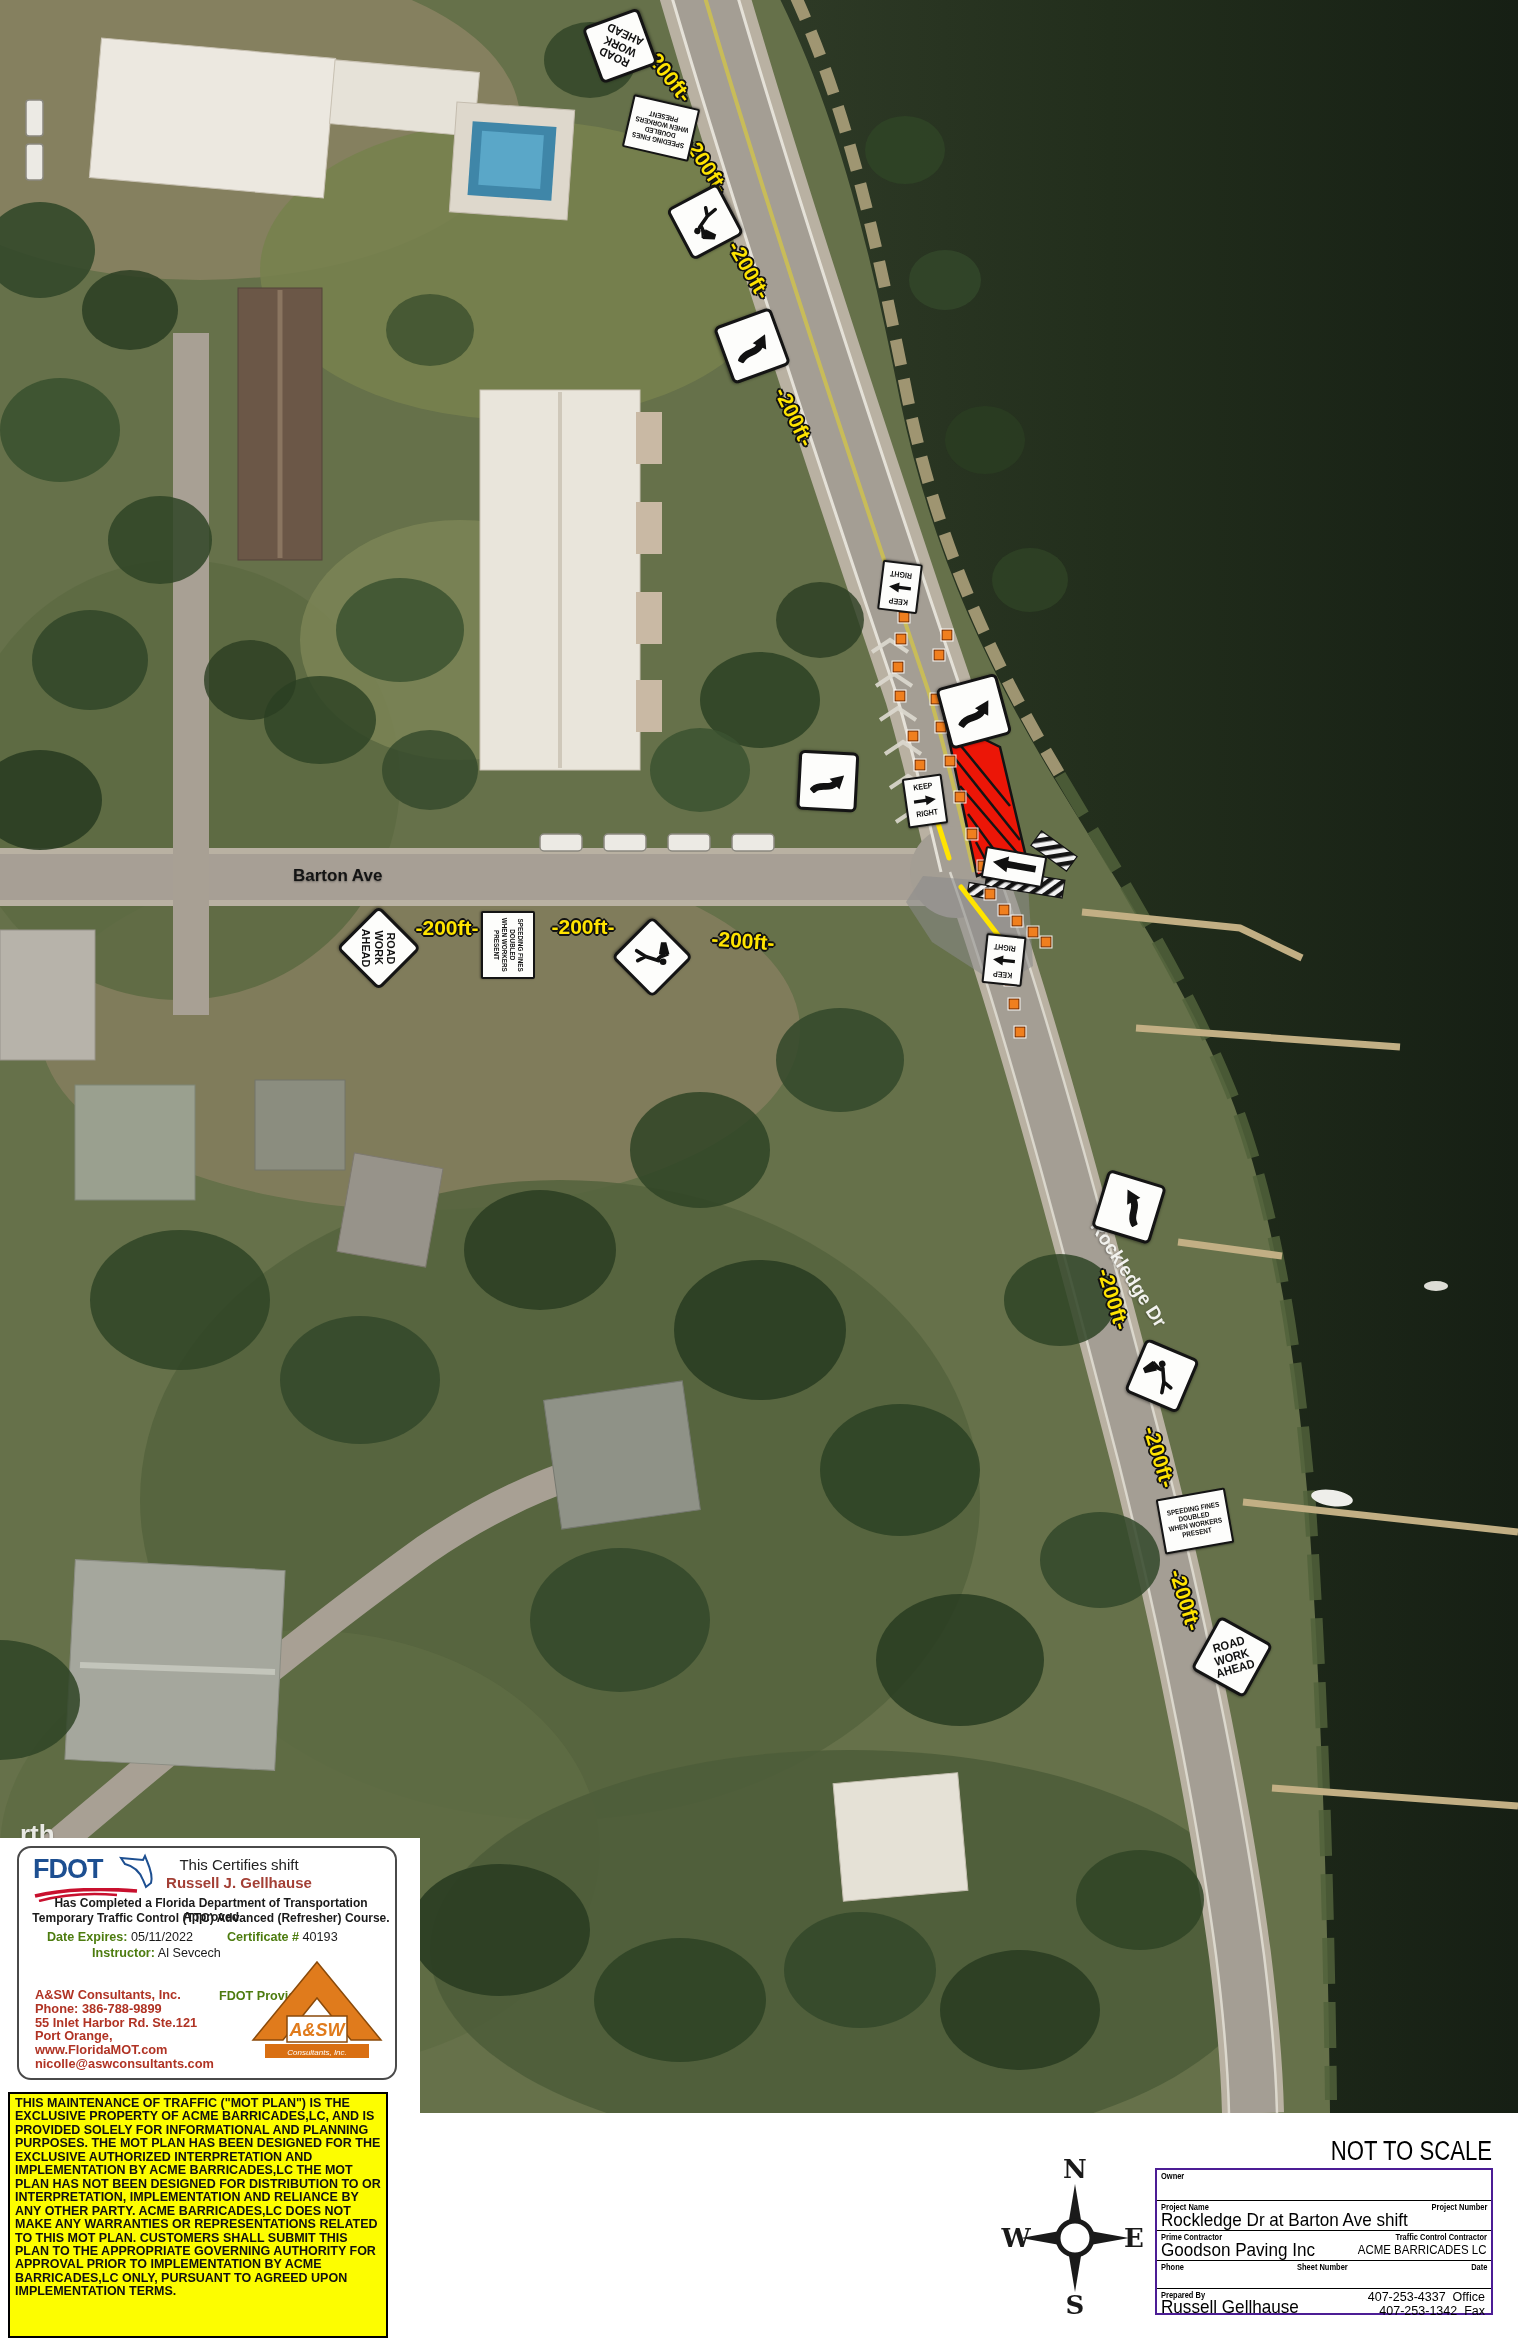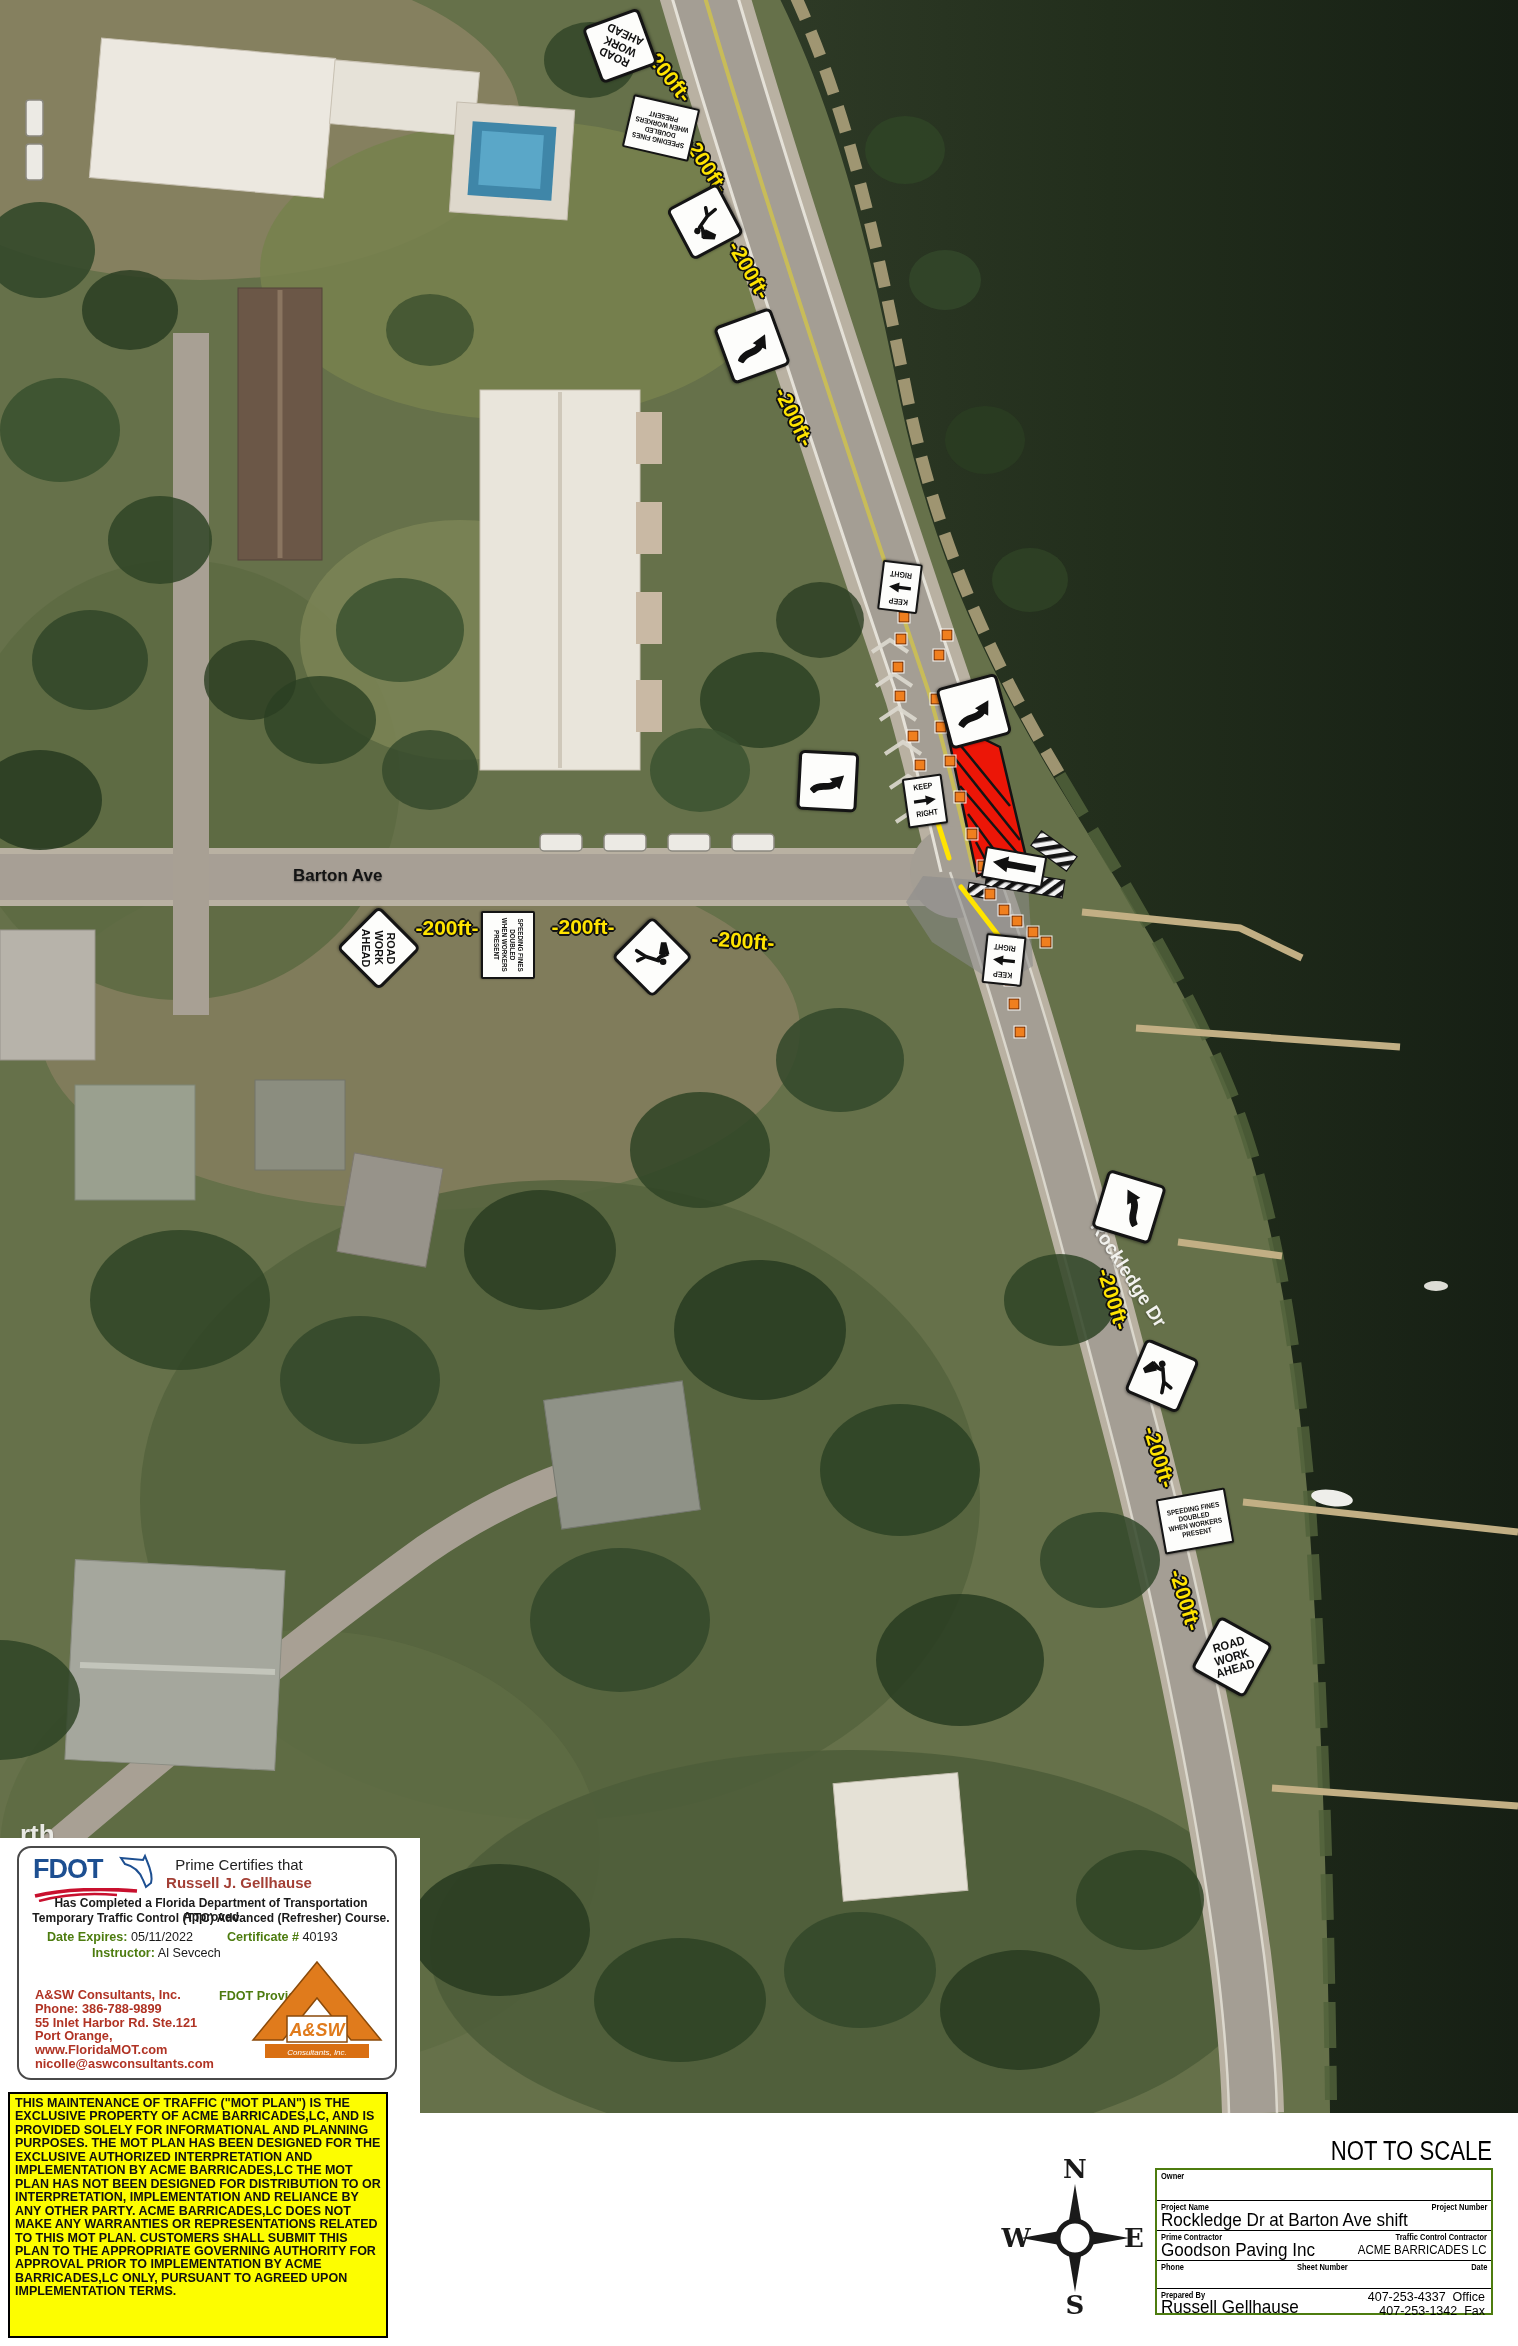--- a/index.html
+++ b/index.html
@@ -32,21 +32,21 @@
   .cert-kv{font-size:12.6px;color:#1a1a1a;}
   .cert-kv b{color:#4d7c0f;}
   .asw-line{font-weight:bold;font-size:12.8px;color:#b03324;line-height:13.8px;white-space:nowrap;}
 
   
   #disclaimer{position:absolute;left:8px;top:2092px;width:380px;height:246px;background:#fdfd00;border:2px solid #000;box-sizing:border-box;z-index:7;
               font-weight:bold;font-size:12.5px;line-height:13.45px;color:#101010;padding:3px 5px;letter-spacing:0;}
 
   
   #scale-note{position:absolute;left:1252px;top:2136px;width:240px;text-align:right;font-size:27px;color:#000;transform:scaleX(.82);transform-origin:right;z-index:7;white-space:nowrap;}
-  #titleblock{position:absolute;left:1155px;top:2168px;width:338px;height:147px;border:2px solid #4d7c0f;box-sizing:border-box;z-index:7;background:#fff;}
+  #titleblock{position:absolute;left:1155px;top:2168px;width:338px;height:147px;border:2px solid #4c1d95;box-sizing:border-box;z-index:7;background:#fff;}
   .tb-row{position:absolute;left:0;width:100%;border-top:1.5px solid #000;box-sizing:border-box;}
   .tb-row.first{border-top:none;}
   .tb-label{position:absolute;top:1px;font-size:8.5px;font-weight:bold;color:#000;transform:scaleX(.88);transform-origin:left;white-space:nowrap;}
   .tb-value{position:absolute;font-weight:normal;color:#000;white-space:nowrap;}
   #compass{position:absolute;left:990px;top:2158px;z-index:7;}
 </style>
 </head>
 <body>
 
 <div id="page">
@@ -395,21 +395,21 @@
     <div class="abs" style="left:14px;top:6px;width:120px;height:52px;">
       <span style="font-size:27px;font-weight:800;color:#1d4f91;letter-spacing:-1px;">FDOT</span>
       <svg width="40" height="38" style="position:absolute;left:84px;top:-2px;">
         <path d="M4,6 L26,8 L28,4 L30,9 C33,16 36,24 34,31 L29,35 L26,28 C23,20 16,14 8,12 Z" fill="none" stroke="#1d4f91" stroke-width="2"></path>
       </svg>
       <svg width="110" height="14" style="position:absolute;left:0px;top:34px;">
         <path d="M2,8 C30,1 70,0 104,3" stroke="#c8102e" stroke-width="3.5" fill="none"></path>
         <path d="M6,13 C32,6 60,5 84,7" stroke="#c8102e" stroke-width="2.5" fill="none"></path>
       </svg>
     </div>
-    <div class="abs cert-center" style="left:70px;top:8px;width:300px;font-size:15px;color:#222;">Prime Certifies that</div>
+    <div class="abs cert-center" style="left:70px;top:8px;width:300px;font-size:15px;color:#222;">This Certifies shift</div>
     <div class="abs cert-center" id="cert-name" style="left:70px;top:26px;width:300px;font-size:15px;">Russell J. Gellhause</div>
     <div class="abs cert-center cert-stmt" style="left:4px;top:48px;">Has Completed a Florida Department of Transportation Approved</div>
     <div class="abs cert-center cert-stmt" style="left:4px;top:63px;">Temporary Traffic Control (TTC) Advanced (Refresher) Course.</div>
     <div class="abs cert-kv" style="left:28px;top:82px;"><b>Date Expires:</b> <span>05/11/2022</span></div>
     <div class="abs cert-kv" style="left:208px;top:82px;"><b>Certificate #</b> <span>40193</span></div>
     <div class="abs cert-kv" style="left:38px;top:98px;margin-left:35px;"><b>Instructor:</b> <span>Al Sevcech</span></div>
     <div class="abs cert-kv" style="left:200px;top:98px;margin-top:43px;"><b>FDOT Provider #</b> <span>134</span></div>
 
     <div class="abs" style="left:16px;top:140px;">
       <div class="asw-line">A&amp;SW Consultants, Inc.</div>

